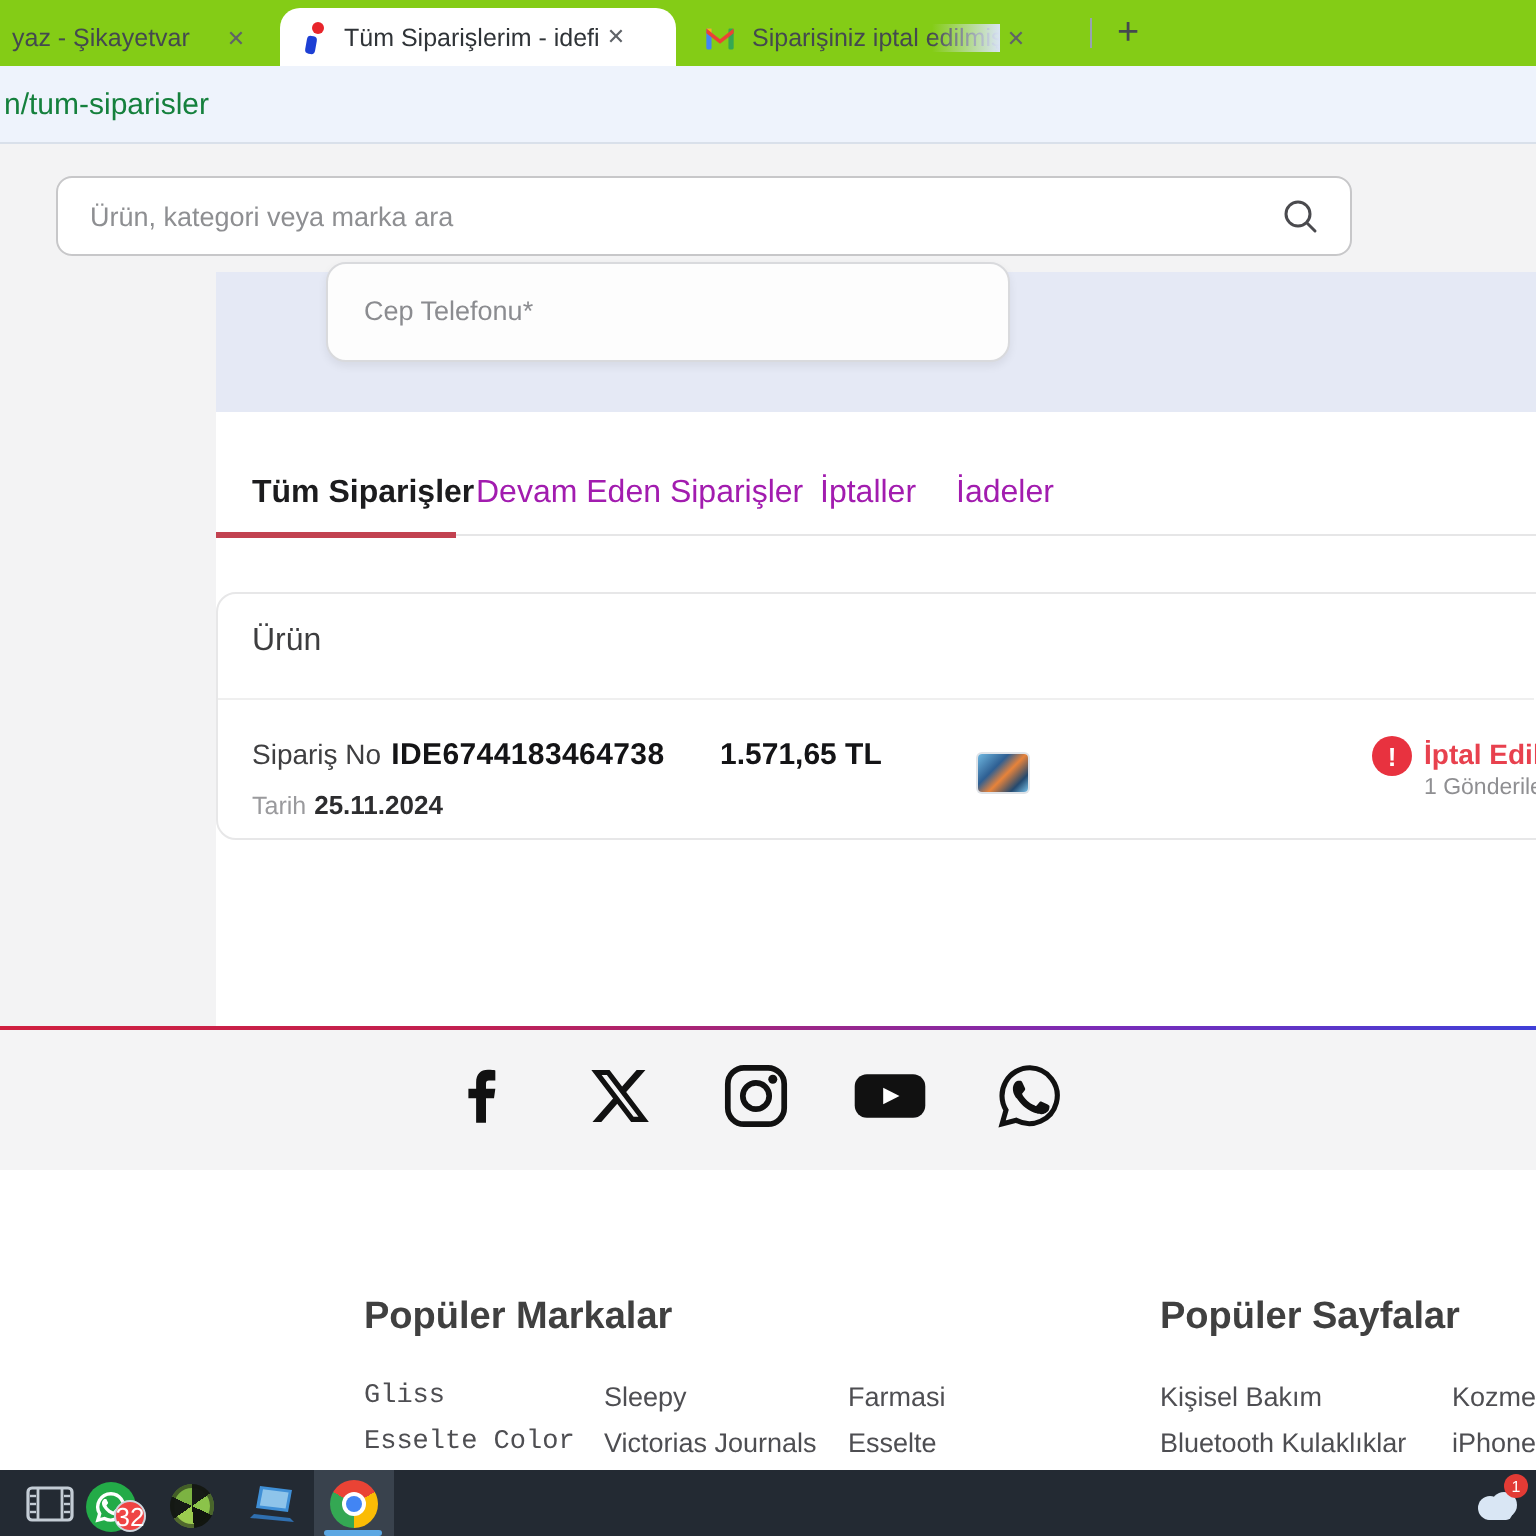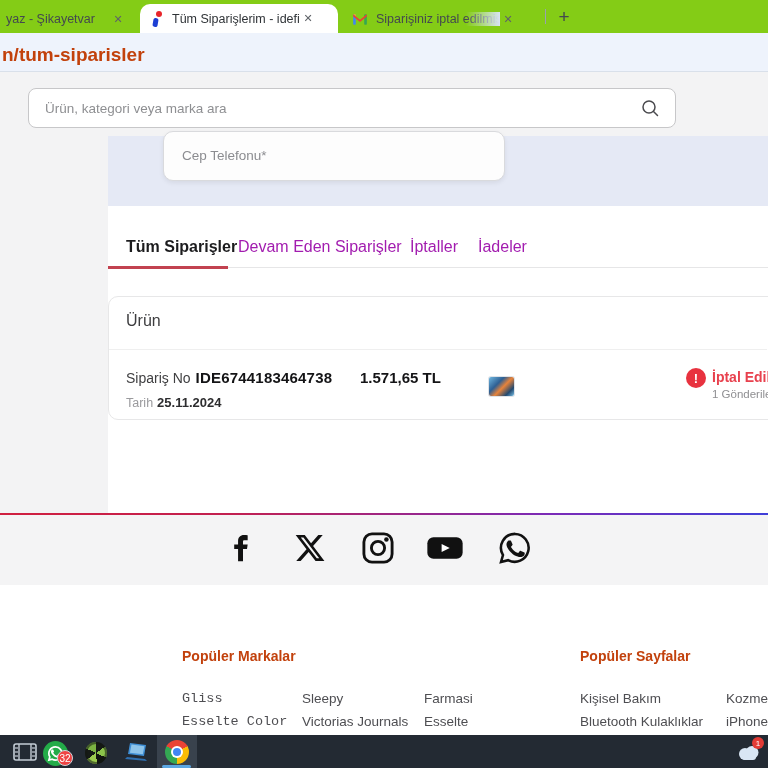--- a/index.html
+++ b/index.html
@@ -25,21 +25,21 @@
     justify-content:center; font-size:19px; color:#44494f; }
 
   
   .idefix-fav { width:14px; height:16px; margin-left:10px; position:relative; flex:0 0 auto; }
   .idefix-fav .dot { position:absolute; left:6px; top:0; width:6px; height:6px; border-radius:50%; background:#e8252b; }
   .idefix-fav .stem { position:absolute; left:3px; top:7px; width:5px; height:9px; border-radius:2px;
     background:#1d3fd4; transform:rotate(10deg); }
   .gmail-fav { width:16px; height:13px; margin-left:8px; flex:0 0 auto; }
 
   #urlrow { left:0; top:33px; width:768px; height:39px; background:#eef3fc; border-bottom:1px solid #d9e0ea; }
-  #urltext { left:2px; top:44px; font-size:19px; color:#c2410c;font-weight:bold; }
+  #urltext { left:2px; top:44px; font-size:15px; color:#15803d; }
 
   
   #page-gray { left:0; top:72px; width:768px; height:441px; background:#f3f3f4; }
   #site-white { left:108px; top:205px; width:660px; height:308px; background:#fff; }
   #lav-panel { left:108px; top:136px; width:660px; height:70px; background:#e5e9f5; }
 
   
   #searchbox { left:28px; top:88px; width:648px; height:40px; background:#fff;
     border:1px solid #c7c7c9; border-radius:8px; }
   #searchbox input { position:absolute; left:16px; top:0; width:590px; height:38px; border:0; outline:0;
@@ -79,36 +79,36 @@
 
   
   #grad-line { left:0; top:513px; width:768px; height:2px;
     background:linear-gradient(90deg,#d01f3f 0%,#c22050 30%,#7a2bb8 72%,#3f3fd8 100%); }
   #social { left:0; top:515px; width:768px; height:70px; background:#f4f4f5; }
   .soc { top:529px; width:38px; height:38px; display:flex; align-items:center; justify-content:center; }
   #soc-fb{left:222px;} #soc-x{left:291px;} #soc-ig{left:359px;} #soc-yt{left:426px;} #soc-wa{left:496px;}
 
   
   #footer { left:0; top:585px; width:768px; height:150px; background:#fff; }
-  .ftitle { top:648px; font-size:14px; font-weight:700; color:#c2410c; white-space:nowrap; }
+  .ftitle { top:648px; font-size:19px; font-weight:700; color:#404040; white-space:nowrap; }
   #f-brands-title { left:182px; } #f-pages-title { left:580px; }
   .flink { font-size:13.5px; color:#4e4e52; white-space:nowrap; }
   .frow1 { top:691px; } .frow2 { top:714px; }
   .fb1 { left:182px;font-family:Liberation Mono, monospace; } .fb2 { left:302px; } .fb3 { left:424px; }
   .fp1 { left:580px; } .fp2 { left:726px; }
 
   
   #taskbar { left:0; top:735px; width:768px; height:33px; background:#232a33; }
   .tb-slot { top:735px; height:33px; display:flex; align-items:center; justify-content:center; }
   #slot-chrome { left:157px; width:40px; background:#39424d; }
   #chrome-underline { left:162px; top:765px; width:29px; height:2.5px; background:#5ba7e3; border-radius:2px; }
   #tb-wa { left:43px; top:741px; width:25px; height:25px; border-radius:50%; background:#23ab48;
     display:flex; align-items:center; justify-content:center; }
   #tb-wa-badge { left:57px; top:750px; width:16px; height:16px; border-radius:50%; background:#ef4444;
-    border:1.5px solid #cdd5dd; color:#fff; font-size:10px; display:flex; align-items:center; justify-content:center; }
+    border:1.5px solid #cdd5dd; color:#fff; font-size:13px; display:flex; align-items:center; justify-content:center; }
   #tb-pin { left:85px; top:742px; width:22px; height:22px; border-radius:50%;
     background:conic-gradient(#161a16 0 55deg,#8bc34a 55deg 115deg,#11150f 115deg 175deg,#9ccc4f 175deg 235deg,#161a16 235deg 295deg,#7cb342 295deg 360deg);
     box-shadow:inset 0 0 0 2px rgba(20,24,18,.55); }
   #chrome-ic { width:24px; height:24px; border-radius:50%; position:relative;
     background:conic-gradient(from 60deg,#fbbc05 0 120deg,#34a853 120deg 240deg,#ea4335 240deg 360deg); }
   #chrome-ic::before { content:""; position:absolute; left:6px; top:6px; width:12px; height:12px;
     border-radius:50%; background:#fff; }
   #chrome-ic::after { content:""; position:absolute; left:8px; top:8px; width:8px; height:8px;
     border-radius:50%; background:#4285f4; }
   #tb-cloud { left:736px; top:743px; }

